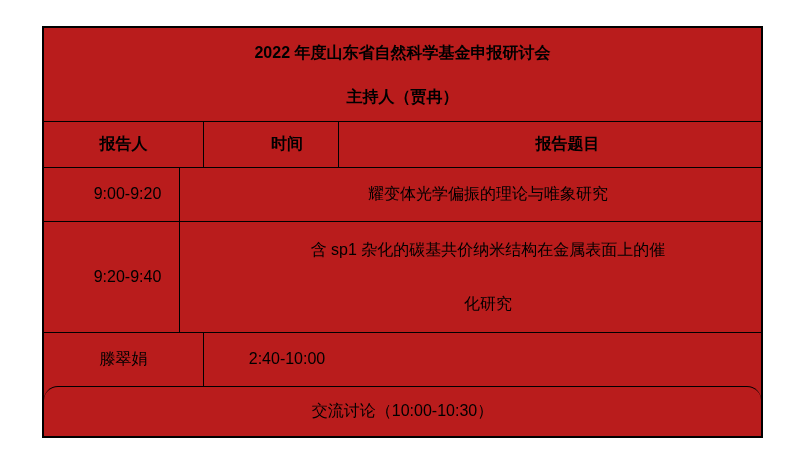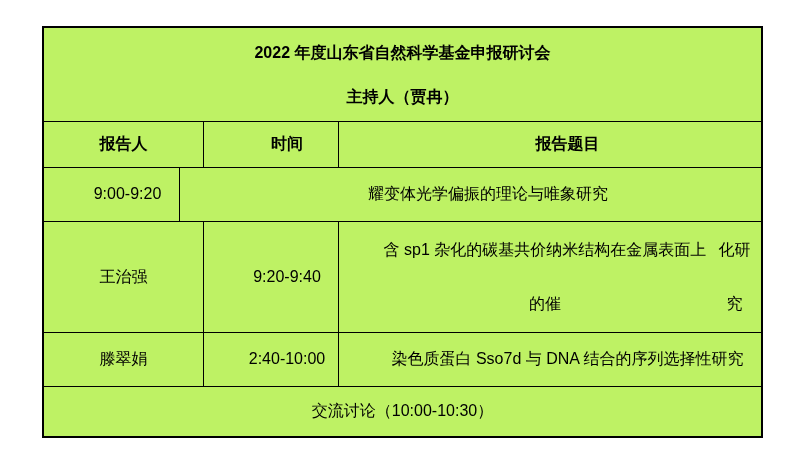--- a/index.html
+++ b/index.html
@@ -16,41 +16,41 @@
     overflow: hidden;
   }
   .schedule-table {
     position: absolute;
     left: 42px;
     top: 26px;
     width: 721px;
     height: 412px;
     border: 2px solid #000000;
     box-sizing: border-box;
-    background: #bef264;
+    background: #b91c1c;
     display: flex;
     flex-direction: column;
     justify-content: space-between;
   }
   .t-row {
     box-sizing: border-box;
     display: flex;
     flex-direction: row;
     align-items: stretch;
   }
   .t-row + .t-row {
     border-top: 1px solid #000000;
   }
   
   .row-title  { height: 93px; }
   .row-head   { height: 46px; }
   .row-r1     { height: 54px; }
   .row-r2     { height: 111px; }
   .row-r3     { height: 54px; }
-  .row-footer { flex: 1; }
+  .row-footer { flex: 1; border-radius: 14px; }
 
   .cell {
     box-sizing: border-box;
     display: flex;
     align-items: center;
     justify-content: center;
     text-align: center;
     padding: 0 4px;
     font-size: 16px;
     line-height: 1.3;
@@ -69,21 +69,21 @@
   .title-cell {
     flex-direction: column;
     justify-content: center;
     width: 100%;
   }
   .title-cell .tline {
     line-height: 44px;
     display: block;
   }
   .two-line-topic {
-    flex-direction: row;
+    flex-direction: column;
     justify-content: center;
   }
   .two-line-topic .tline {
     line-height: 54px;
     display: block;
   }
   .footer-cell { width: 100%; }
 </style>
 </head>
 <body>
@@ -102,31 +102,29 @@
     <div class="cell col-time">时间</div>
     <div class="cell col-topic">报告题目</div>
   </div>
 
   <div class="t-row row-r1">
     <div class="cell col-time">9:00-9:20</div>
     <div class="cell col-topic">耀变体光学偏振的理论与唯象研究</div>
   </div>
 
   <div class="t-row row-r2">
-    <div class="cell col-speaker">王治强</div>
     <div class="cell col-time">9:20-9:40</div>
     <div class="cell col-topic two-line-topic">
       <span class="tline">含 sp1 杂化的碳基共价纳米结构在金属表面上的催</span>
       <span class="tline">化研究</span>
     </div>
   </div>
 
   <div class="t-row row-r3">
     <div class="cell col-speaker">滕翠娟</div>
     <div class="cell col-time">2:40-10:00</div>
-    <div class="cell col-topic">染色质蛋白 Sso7d 与 DNA 结合的序列选择性研究</div>
   </div>
 
   <div class="t-row row-footer">
     <div class="cell footer-cell">交流讨论（10:00-10:30）</div>
   </div>
 
 </div>
 
 </body></html>

